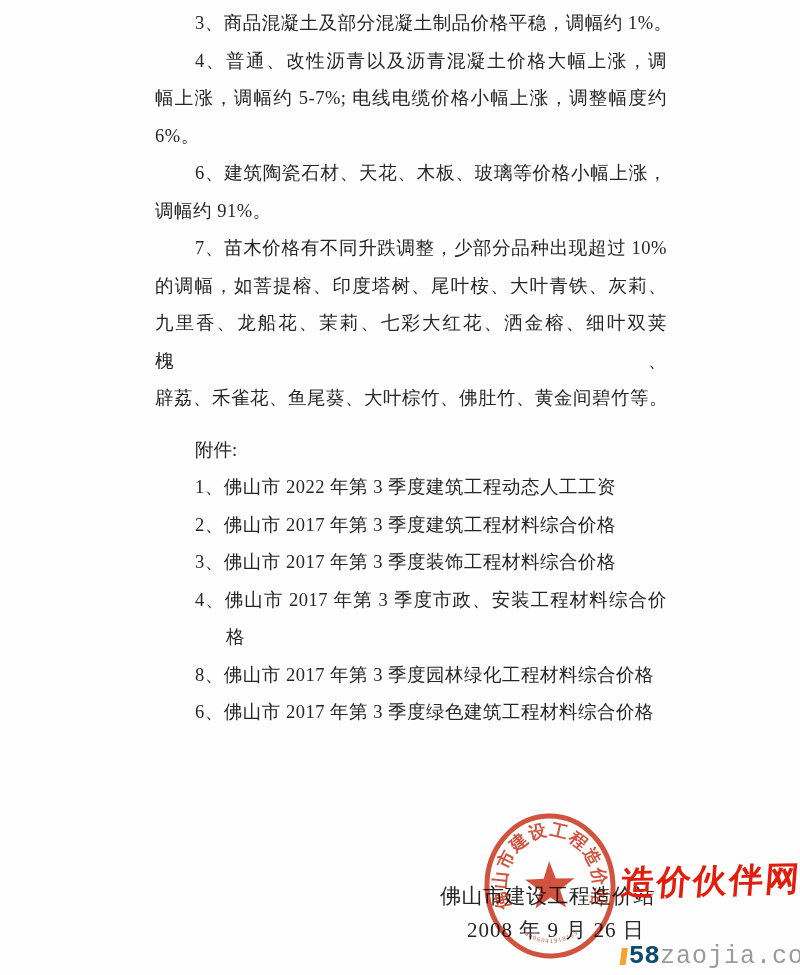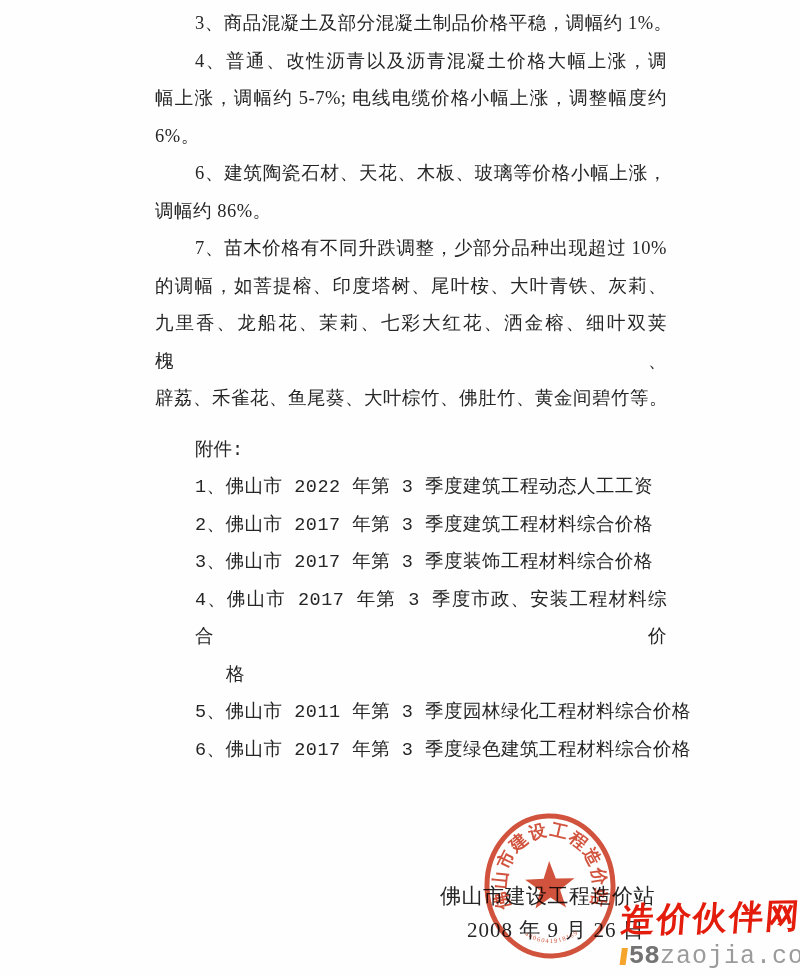--- a/index.html
+++ b/index.html
@@ -24,21 +24,21 @@
   .line {
     font-size: 18.5px;
     line-height: 37.5px;
     letter-spacing: 0.5px;
     white-space: nowrap;
     text-align: justify;
   }
   .fill { white-space: normal; text-align-last: justify; }
   .paragraphs .first { text-indent: 40px; }
 
-  .attachments { margin-top: 14px; font-family: Liberation Mono, monospace; }
+  .attachments { margin-top: 14px; }
   .att-label {
     font-size: 18.5px;
     line-height: 37.5px;
     margin-left: 40px;
   }
   .att-items { margin-left: 40px; width: 472px; }
   .att-items .cont { margin-left: 31px; }
 
   
   .sig-org {
@@ -92,51 +92,51 @@
     font-family: "Liberation Mono", "DejaVu Sans Mono", monospace;
     white-space: nowrap;
   }
   .wm-accent {
     display: inline-block;
     width: 6px;
     height: 17px;
     margin-right: 2px;
     transform: skewX(-8deg) translateY(2px);
   }
-  .wm-58 { font-size: 26px; font-weight: 700; color: #737373; }
+  .wm-58 { font-size: 26px; font-weight: 700; color: #0c4a6e; margin-top: 37px; }
   .wm-rest { font-size: 25px; font-weight: 400; color: #9b9b9b; letter-spacing: 1px; }
 </style>
 </head>
 <body>
 
 <div class="page">
 
   <div class="flow">
     <div class="paragraphs">
         <div class="line first">3、商品混凝土及部分混凝土制品价格平稳，调幅约 1%。</div>
         <div class="line first fill">4、普通、改性沥青以及沥青混凝土价格大幅上涨，调</div>
         <div class="line cont fill">幅上涨，调幅约 5-7%; 电线电缆价格小幅上涨，调整幅度约</div>
         <div class="line cont">6%。</div>
         <div class="line first fill">6、建筑陶瓷石材、天花、木板、玻璃等价格小幅上涨，</div>
-        <div class="line cont">调幅约 86%。</div>
+        <div class="line cont">调幅约 91%。</div>
         <div class="line first fill">7、苗木价格有不同升跌调整，少部分品种出现超过 10%</div>
         <div class="line cont fill">的调幅，如菩提榕、印度塔树、尾叶桉、大叶青铁、灰莉、</div>
         <div class="line cont fill">九里香、龙船花、茉莉、七彩大红花、洒金榕、细叶双荚槐、</div>
         <div class="line cont">辟荔、禾雀花、鱼尾葵、大叶棕竹、佛肚竹、黄金间碧竹等。</div>
       </div>
 
     <div class="attachments">
       <div class="att-label">附件:</div>
       <div class="att-items">
           <div class="line first">1、佛山市 2022 年第 3 季度建筑工程动态人工工资</div>
           <div class="line first">2、佛山市 2017 年第 3 季度建筑工程材料综合价格</div>
           <div class="line first">3、佛山市 2017 年第 3 季度装饰工程材料综合价格</div>
           <div class="line first fill">4、佛山市 2017 年第 3 季度市政、安装工程材料综合价</div>
           <div class="line cont">格</div>
-          <div class="line first">5、佛山市 2011 年第 3 季度园林绿化工程材料综合价格</div>
+          <div class="line first">8、佛山市 2017 年第 3 季度园林绿化工程材料综合价格</div>
           <div class="line first">6、佛山市 2017 年第 3 季度绿色建筑工程材料综合价格</div>
         </div>
     </div>
   </div>
 
   <div class="sig-org">佛山市建设工程造价站</div>
 
   <div class="sig-date">2008 年 9 月 26 日</div>
 
   <svg class="seal" viewBox="0 0 134 148" style="color: rgb(204, 59, 34);">

